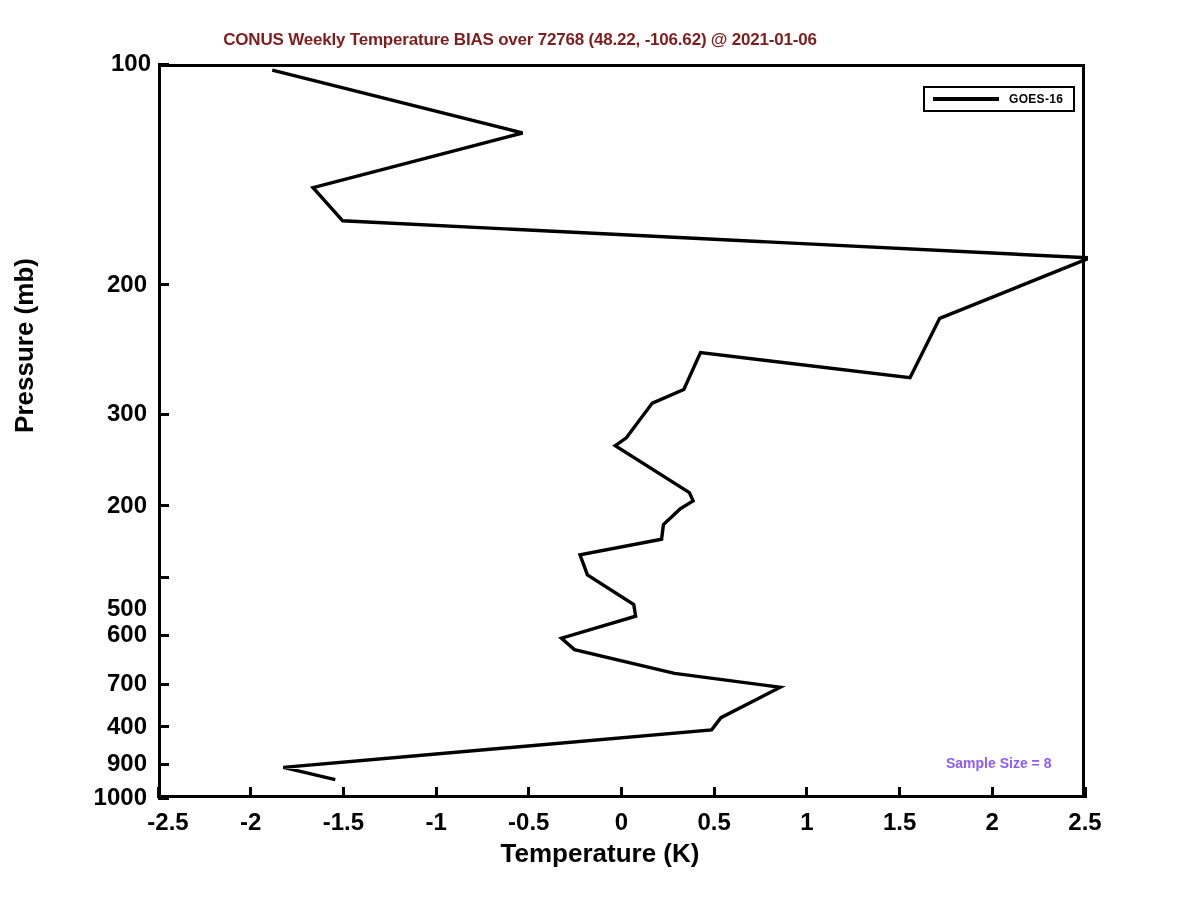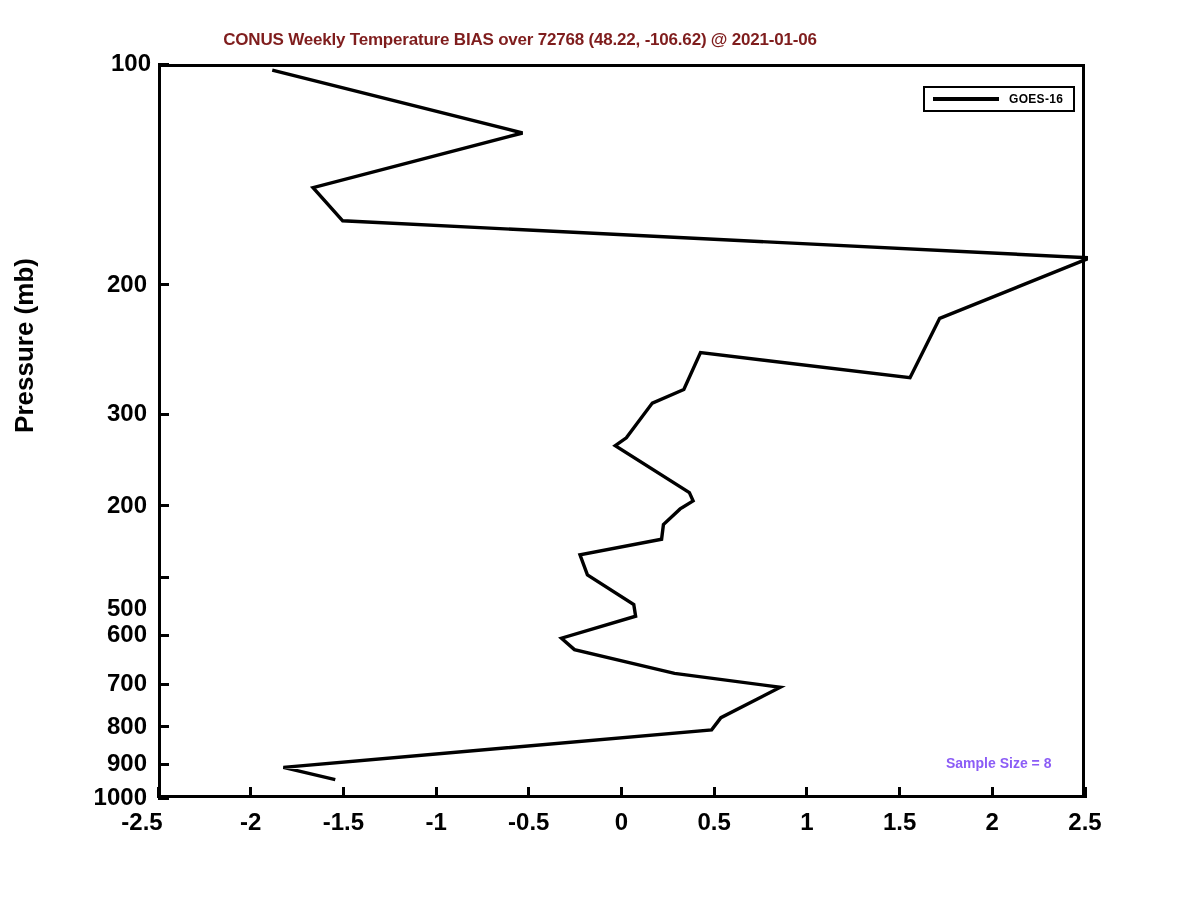--- a/index.html
+++ b/index.html
@@ -92,20 +92,21 @@
   }
 </style>
 </head>
 <body>
 
 <div id="figure">
 
   <div id="chart-title">CONUS Weekly Temperature BIAS over 72768 (48.22, -106.62) @ 2021-01-06</div>
 
   <div id="ylabel">Pressure (mb)</div>
+  <div id="xlabel">Temperature (K)</div>
 
   <div id="plot-area">
     <svg id="plot-svg" viewBox="0 0 927 734" preserveAspectRatio="none">
       <polyline id="series-goes16" fill="none" stroke="#000000" stroke-width="3.4" stroke-linejoin="miter" stroke-linecap="butt" points="111.24,3.17 361.53,65.99 152.03,120.63 181.69,153.78 928.85,190.89 778.68,251.34 749.02,310.66 539.51,285.65 522.83,322.47 491.31,336.09 465.35,370.78 454.23,378.65 528.39,425.56 532.10,433.84 519.12,441.91 502.43,457.46 500.58,472.29 419.00,487.85 426.42,507.90 472.77,537.58 474.62,549.17 400.46,571.16 413.44,582.64 513.56,606.34 619.24,620.30 559.91,650.68 550.64,662.87 122.36,700.41 174.28,712.58"></polyline>
     </svg>
   </div>
 
   <div id="ticks-layer">
       <div class="ytick-mark" style="left: 158px; top: 62.5px;"></div>
       <div class="ytick-label" style="left: 4px; width: 147px; top: 49px;">100</div>
@@ -115,27 +116,27 @@
       <div class="ytick-label" style="left: 0px; width: 147px; top: 399.207px;">300</div>
       <div class="ytick-mark" style="left: 158px; top: 504.412px;"></div>
       <div class="ytick-label" style="left: 0px; width: 147px; top: 490.912px;">200</div>
       <div class="ytick-mark" style="left: 158px; top: 575.544px;"></div>
       <div class="ytick-label" style="left: 0px; width: 147px; top: 594px;">500</div>
       <div class="ytick-mark" style="left: 158px; top: 633.663px;"></div>
       <div class="ytick-label" style="left: 0px; width: 147px; top: 620.163px;">600</div>
       <div class="ytick-mark" style="left: 158px; top: 682.802px;"></div>
       <div class="ytick-label" style="left: 0px; width: 147px; top: 669.302px;">700</div>
       <div class="ytick-mark" style="left: 158px; top: 725.368px;"></div>
-      <div class="ytick-label" style="left: 0px; width: 147px; top: 711.868px;">800</div>
+      <div class="ytick-label" style="left: 0px; width: 147px; top: 711.868px;">400</div>
       <div class="ytick-mark" style="left: 158px; top: 762.914px;"></div>
       <div class="ytick-label" style="left: 0px; width: 147px; top: 749.414px;">900</div>
       <div class="ytick-mark" style="left: 158px; top: 796.5px;"></div>
       <div class="ytick-label" style="left: 0px; width: 147px; top: 783px;">1000</div>
       <div class="xtick-mark" style="left: 156.5px; top: 787px;"></div>
-      <div class="xtick-label" style="left: 82px; width: 120px; top: 808px;">-2.5</div>
+      <div class="xtick-label" style="left: 108px; width: 120px; top: 808px;">-2.5</div>
       <div class="xtick-mark" style="left: 249.2px; top: 787px;"></div>
       <div class="xtick-label" style="left: 190.7px; width: 120px; top: 808px;">-2</div>
       <div class="xtick-mark" style="left: 341.9px; top: 787px;"></div>
       <div class="xtick-label" style="left: 283.4px; width: 120px; top: 808px;">-1.5</div>
       <div class="xtick-mark" style="left: 434.6px; top: 787px;"></div>
       <div class="xtick-label" style="left: 376.1px; width: 120px; top: 808px;">-1</div>
       <div class="xtick-mark" style="left: 527.3px; top: 787px;"></div>
       <div class="xtick-label" style="left: 468.8px; width: 120px; top: 808px;">-0.5</div>
       <div class="xtick-mark" style="left: 620px; top: 787px;"></div>
       <div class="xtick-label" style="left: 561.5px; width: 120px; top: 808px;">0</div>

